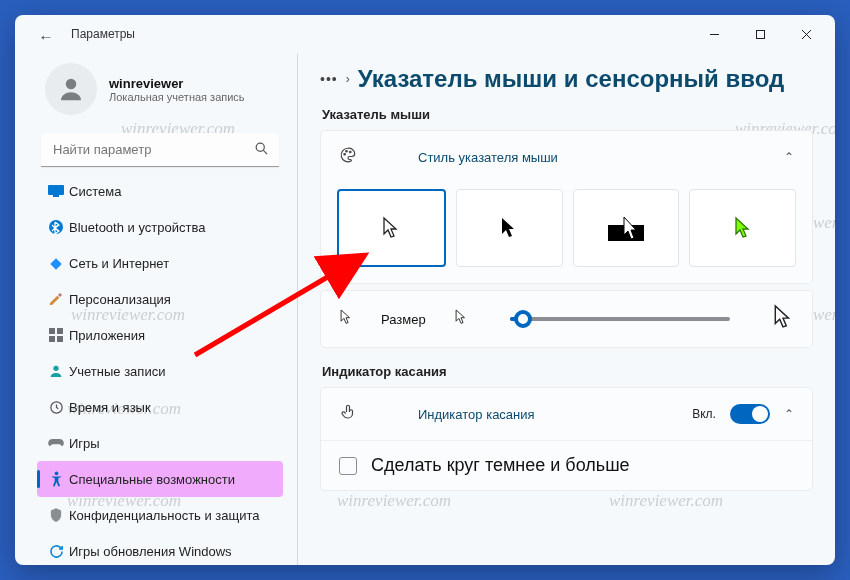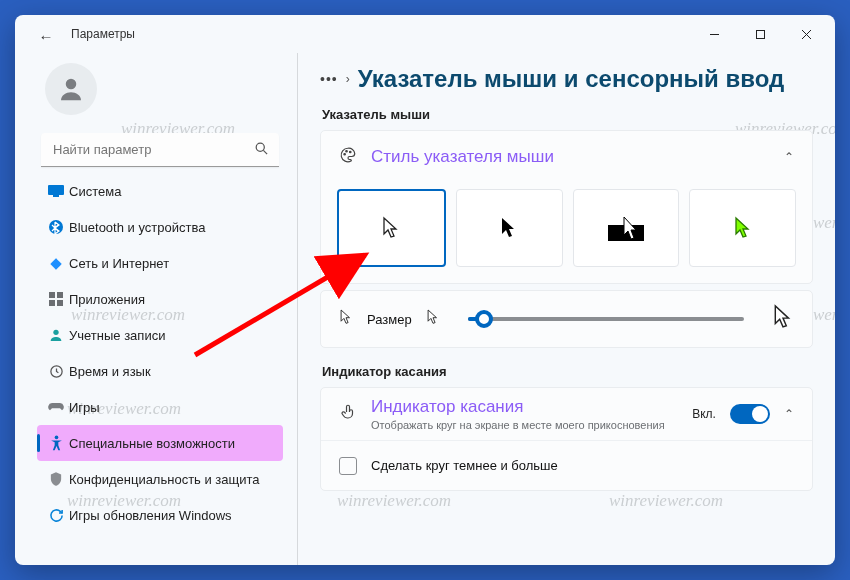--- a/index.html
+++ b/index.html
@@ -27,36 +27,36 @@
   .nav-icon { width: 18px; height: 18px; display: flex; align-items: center; justify-content: center; font-size: 14px; }
   .divider { width: 1px; background: #d6d9dc; margin: 0 0 0 0; }
   .main { flex: 1; overflow: auto; padding: 6px 22px 0 22px; position: relative; }
   .crumb { display: flex; align-items: center; gap: 8px; margin: 6px 0 14px 0; }
   .dots { font-size: 14px; color: #444; letter-spacing: 1px; cursor: pointer; }
   .chev { font-size: 12px; color: #555; }
   .page-title { font-size: 24px; font-weight: 600; color: #0c4a6e; }
   .section-label { font-size: 13px; font-weight: 600; color: #222; margin: 8px 0 8px 2px; }
   .card { background: #fbfcfd; border: 1px solid #e9ecef; border-radius: 5px; margin-bottom: 6px; }
   .card-head { display: flex; align-items: center; height: 52px; padding: 0 18px; gap: 14px; cursor: pointer; }
-  .card-head .label { font-size: 17px; color: #8b5cf6; }
+  .card-head .label { font-size: 13px; color: #0c4a6e; margin-left: 47px; }
   .card-head .sub { font-size: 11px; color: #6b6e72; margin-top: 2px; }
   .card-head .right { margin-left: auto; display: flex; align-items: center; gap: 14px; font-size: 12px; color: #222; }
   .chev-icon { font-size: 12px; color: #555; }
   .card-body { padding: 6px 16px 16px 16px; }
   .styles { display: flex; gap: 10px; }
   .style-tile { flex: 1; height: 78px; background: #fff; border: 1px solid #e3e6ea; border-radius: 4px; display: flex; align-items: center; justify-content: center; cursor: pointer; position: relative; }
   .style-tile.selected { border: 2px solid #0067c0; }
-  .slider-row { display: flex; align-items: center; height: 56px; padding: 0 18px; gap: 14px; }
+  .slider-row { display: flex; align-items: center; height: 56px; padding: 0 18px; gap: 28px; }
   .slider-row .label { font-size: 13px; color: #111; }
   .slider-track { flex:1; margin: 0 14px; height: 4px; background: #8a8d91; border-radius: 2px; position: relative; }
   .slider-fill { position:absolute; left:0; top:0; bottom:0; width: 6%; background:#0067c0; border-radius:2px; }
   .slider-thumb { position:absolute; left:6%; top:50%; width:18px; height:18px; border-radius:50%; background:#fff; border:4px solid #0067c0; transform:translate(-50%,-50%); }
   .toggle { width:40px; height:20px; border-radius:10px; background:#0067c0; position:relative; }
   .toggle::after { content:""; position:absolute; right:2px; top:2px; width:16px; height:16px; border-radius:50%; background:#fff; }
-  .checkbox-row { display:flex; align-items:center; height:50px; padding:0 18px; gap:14px; font-size:13px; color:#111; border-top:1px solid #edf0f3; }
+  .checkbox-row { display:flex; align-items:center; height:50px; padding:0 18px; gap:14px; font-size:18px; color:#111; border-top:1px solid #edf0f3; }
   .chk { width:18px; height:18px; border:1px solid #8a8d91; border-radius:3px; }
   .watermark { position:absolute; color:rgba(120,125,130,0.35); font-size:17px; font-style:italic; font-family: Georgia, serif; pointer-events:none; user-select:none; }
   .red-arrow { position:absolute; pointer-events:none; }
   
   .cursor { width:20px; height:24px; }
 </style>
 </head>
 <body>
 
 <div class="window">
@@ -101,20 +101,24 @@
 
   <div class="body">
     <div class="sidebar">
       <div class="user">
         <div class="avatar">
           <svg viewBox="0 0 24 24" fill="#7a7d81">
               <circle cx="12" cy="8" r="4.2"></circle>
               <path d="M4 21c0-4 4-6.5 8-6.5s8 2.5 8 6.5z"></path>
             </svg>
         </div>
+        <div>
+          <div class="user-name">winreviewer</div>
+          <div class="user-sub">Локальная учетная запись</div>
+        </div>
       </div>
 
       <div class="search">
         <input type="text" placeholder="Найти параметр" style="">
         <span class="icon">
           <svg width="15" height="15" viewBox="0 0 24 24" fill="none" stroke="#555" stroke-width="2">
               <circle cx="10" cy="10" r="6.5"></circle>
               <line x1="15" y1="15" x2="21" y2="21"></line>
             </svg>
         </span>
@@ -137,20 +141,29 @@
                 <path d="M6 3 L10 6 L6 9 L10 12 L6 15 M6 3 L6 15 M3 6 L9 12 M3 12 L9 6" stroke="#fff" stroke-width="1.2" fill="none"></path>
               </svg>
             </span>
             <span>Bluetooth и устройства</span>
           </div>
           <div class="nav-item">
             <span class="nav-icon">
               <span style="color:#1e90ff;font-size:15px">◆</span>
             </span>
             <span>Сеть и Интернет</span>
+          </div>
+          <div class="nav-item">
+            <span class="nav-icon">
+              <svg width="16" height="16" viewBox="0 0 24 24">
+                <path d="M3 18 L14 7 L17 10 L6 21 L3 21 Z" fill="#d28a3a"></path>
+                <path d="M15 6 L18 3 L21 6 L18 9 Z" fill="#b77"></path>
+              </svg>
+            </span>
+            <span>Персонализация</span>
           </div>
           <div class="nav-item">
             <span class="nav-icon">
               <svg width="14" height="14" viewBox="0 0 14 14">
                 <rect x="0" y="0" width="6" height="6" fill="#6b6e72"></rect>
                 <rect x="8" y="0" width="6" height="6" fill="#6b6e72"></rect>
                 <rect x="0" y="8" width="6" height="6" fill="#6b6e72"></rect>
                 <rect x="8" y="8" width="6" height="6" fill="#6b6e72"></rect>
               </svg>
             </span>
@@ -294,21 +307,20 @@
       <div class="card">
         <div class="card-head">
           <span>
             <svg width="18" height="18" viewBox="0 0 24 24" fill="none" stroke="#444" stroke-width="1.6">
                 <path d="M10 12V5a2 2 0 1 1 4 0v7"></path>
                 <path d="M14 11a2 2 0 1 1 4 0v3a6 6 0 0 1-6 6h-1a6 6 0 0 1-5-3l-2-3a2 2 0 0 1 3-2l2 2"></path>
               </svg>
           </span>
           <div>
             <div class="label">Индикатор касания</div>
-            <div class="sub">Отображать круг на экране в месте моего прикосновения</div>
           </div>
           <span class="right">
             <span>Вкл.</span>
             <span class="toggle"></span>
             <span class="chev-icon">⌃</span>
           </span>
         </div>
         <div class="checkbox-row">
           <span class="chk"></span>
           <span>Сделать круг темнее и больше</span>

